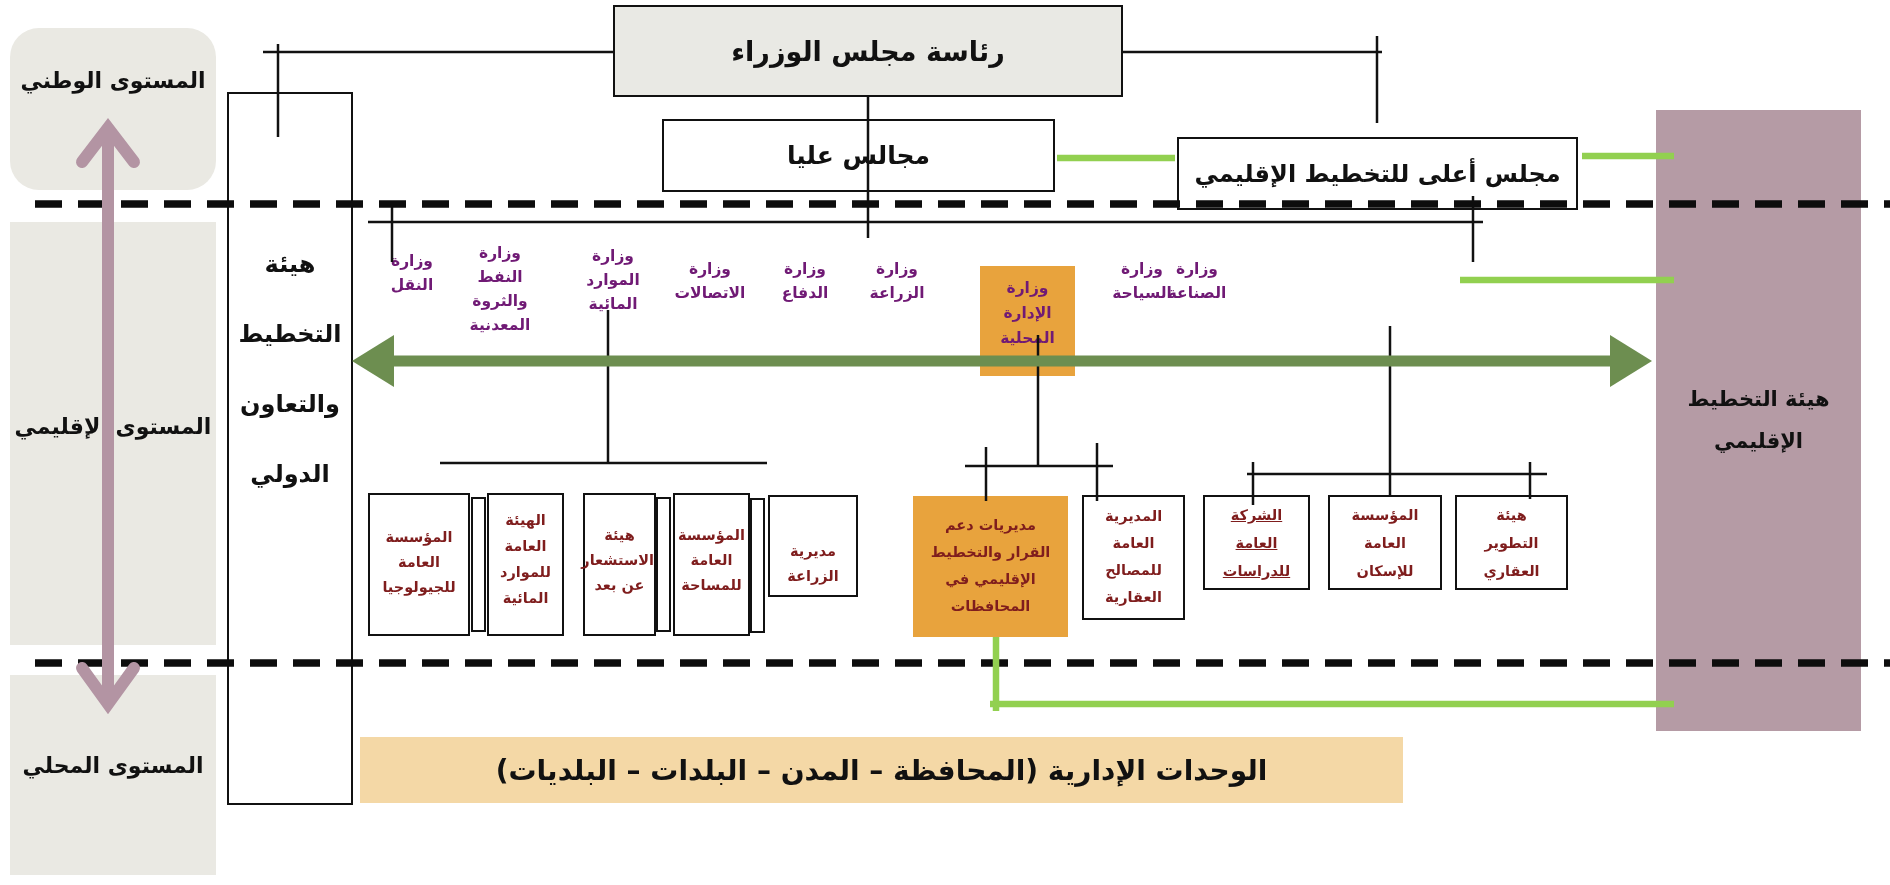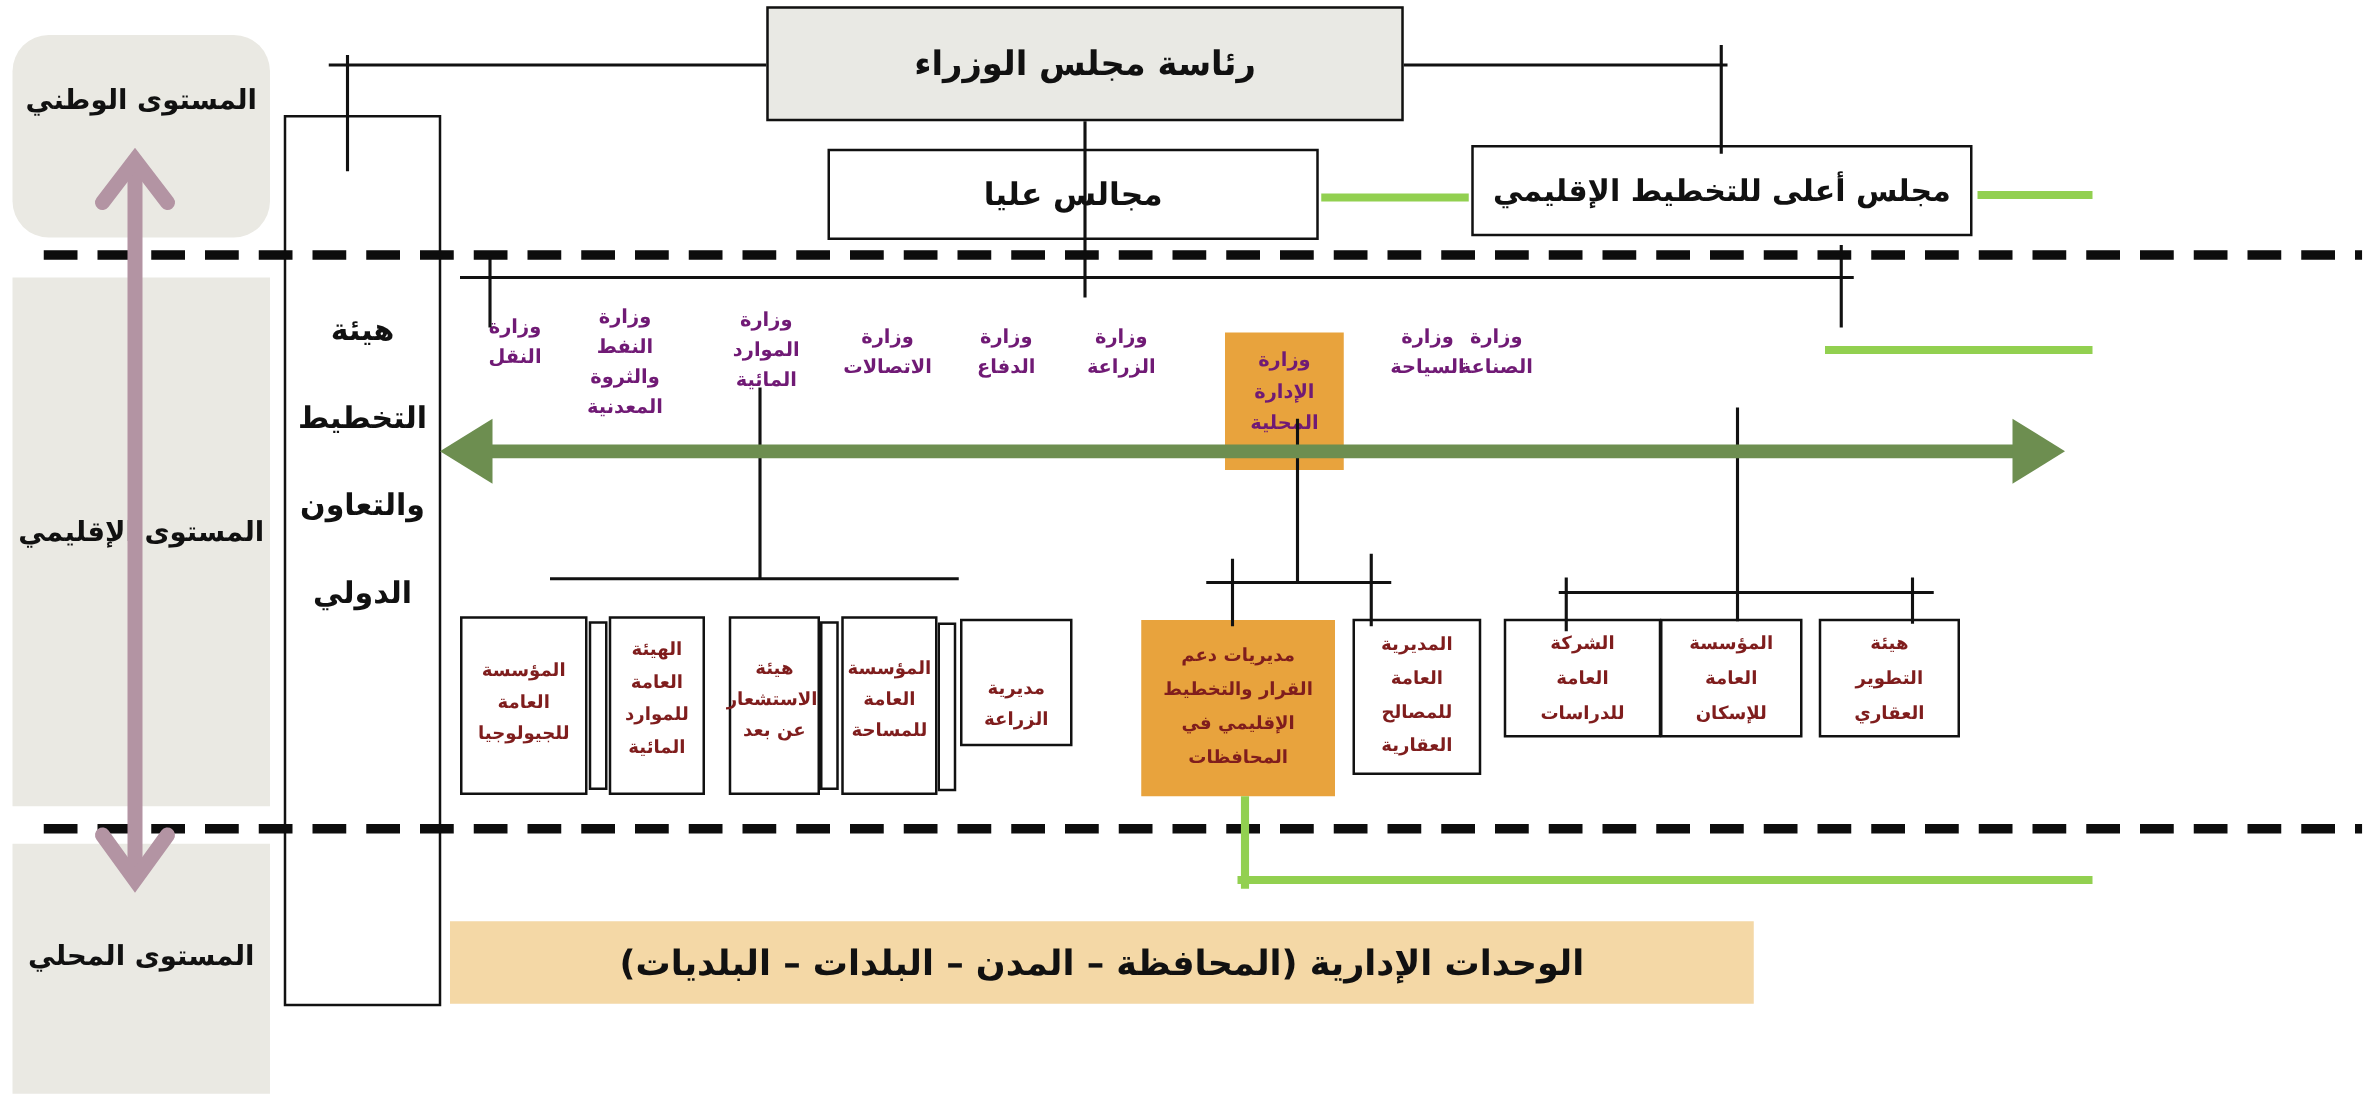--- a/index.html
+++ b/index.html
@@ -28,28 +28,31 @@
   <div class="abs graybox" style="left:10px;top:28px;width:206px;height:162px;border-radius:29px;">
     <div class="lvl" style="margin-top:40px;">المستوى الوطني</div>
   </div>
   <div class="abs graybox" style="left:10px;top:222px;width:206px;height:423px;">
     <div class="lvl" style="margin-top:192px;">المستوى الإقليمي</div>
   </div>
   <div class="abs graybox" style="left:10px;top:675px;width:206px;height:200px;">
     <div class="lvl" style="margin-top:78px;">المستوى المحلي</div>
   </div>
 
+  <div class="node noborder" style="left:1656px;top:110px;width:205px;height:621px;background:#b59ba5;
+              align-items:flex-start;font-size:21px;line-height:42px;padding-top:268px;"><span>هيئة التخطيط
+الإقليمي</span></div>
 
   <div class="node" style="left:662px;top:119px;width:393px;height:73px;font-size:25px;">
     <span>مجالس عليا</span>
   </div>
   <div class="node" style="left:613px;top:5px;width:510px;height:92px;background:#e9e9e4;font-size:27px;">
     <span>رئاسة مجلس الوزراء</span>
   </div>
-  <div class="node" style="left:1177px;top:116px;width:401px;height:73px;font-size:24px;">
+  <div class="node" style="left:1177px;top:137px;width:401px;height:73px;font-size:24px;">
     <span>مجلس أعلى للتخطيط الإقليمي</span>
   </div>
 
   <div class="node" style="left:227px;top:92px;width:126px;height:713px;align-items:flex-start;
               font-size:24px;line-height:70px;padding-top:135px;">
     <span>هيئة
 التخطيط
 والتعاون
 الدولي</span>
   </div>
@@ -99,21 +102,21 @@
   <div class="agencybox" style="left:913px;top:496px;width:155px;height:141px;background:#e8a33d;border:none;
               padding-top:16px;line-height:27px;">مديريات دعم
 القرار والتخطيط
 الإقليمي في
 المحافظات</div>
 
   <div class="agencybox" style="left:1082px;top:495px;width:103px;height:125px;padding-top:6px;line-height:27px;">المديرية
 العامة
 للمصالح
 العقارية</div>
-  <div class="agencybox" style="left:1203px;top:495px;width:126px;height:95px;padding-top:4px;line-height:28px;">الشركة
+  <div class="agencybox" style="left:1203px;top:495px;width:107px;height:95px;padding-top:4px;line-height:28px;text-decoration:underline;">الشركة
 العامة
 للدراسات</div>
   <div class="agencybox" style="left:1328px;top:495px;width:114px;height:95px;padding-top:4px;line-height:28px;">المؤسسة
 العامة
 للإسكان</div>
   <div class="agencybox" style="left:1455px;top:495px;width:113px;height:95px;padding-top:4px;line-height:28px;">هيئة
 التطوير
 العقاري</div>
 
   <div class="node noborder" style="left:360px;top:737px;width:1043px;height:66px;background:#f4d8a6;font-size:28px;">

